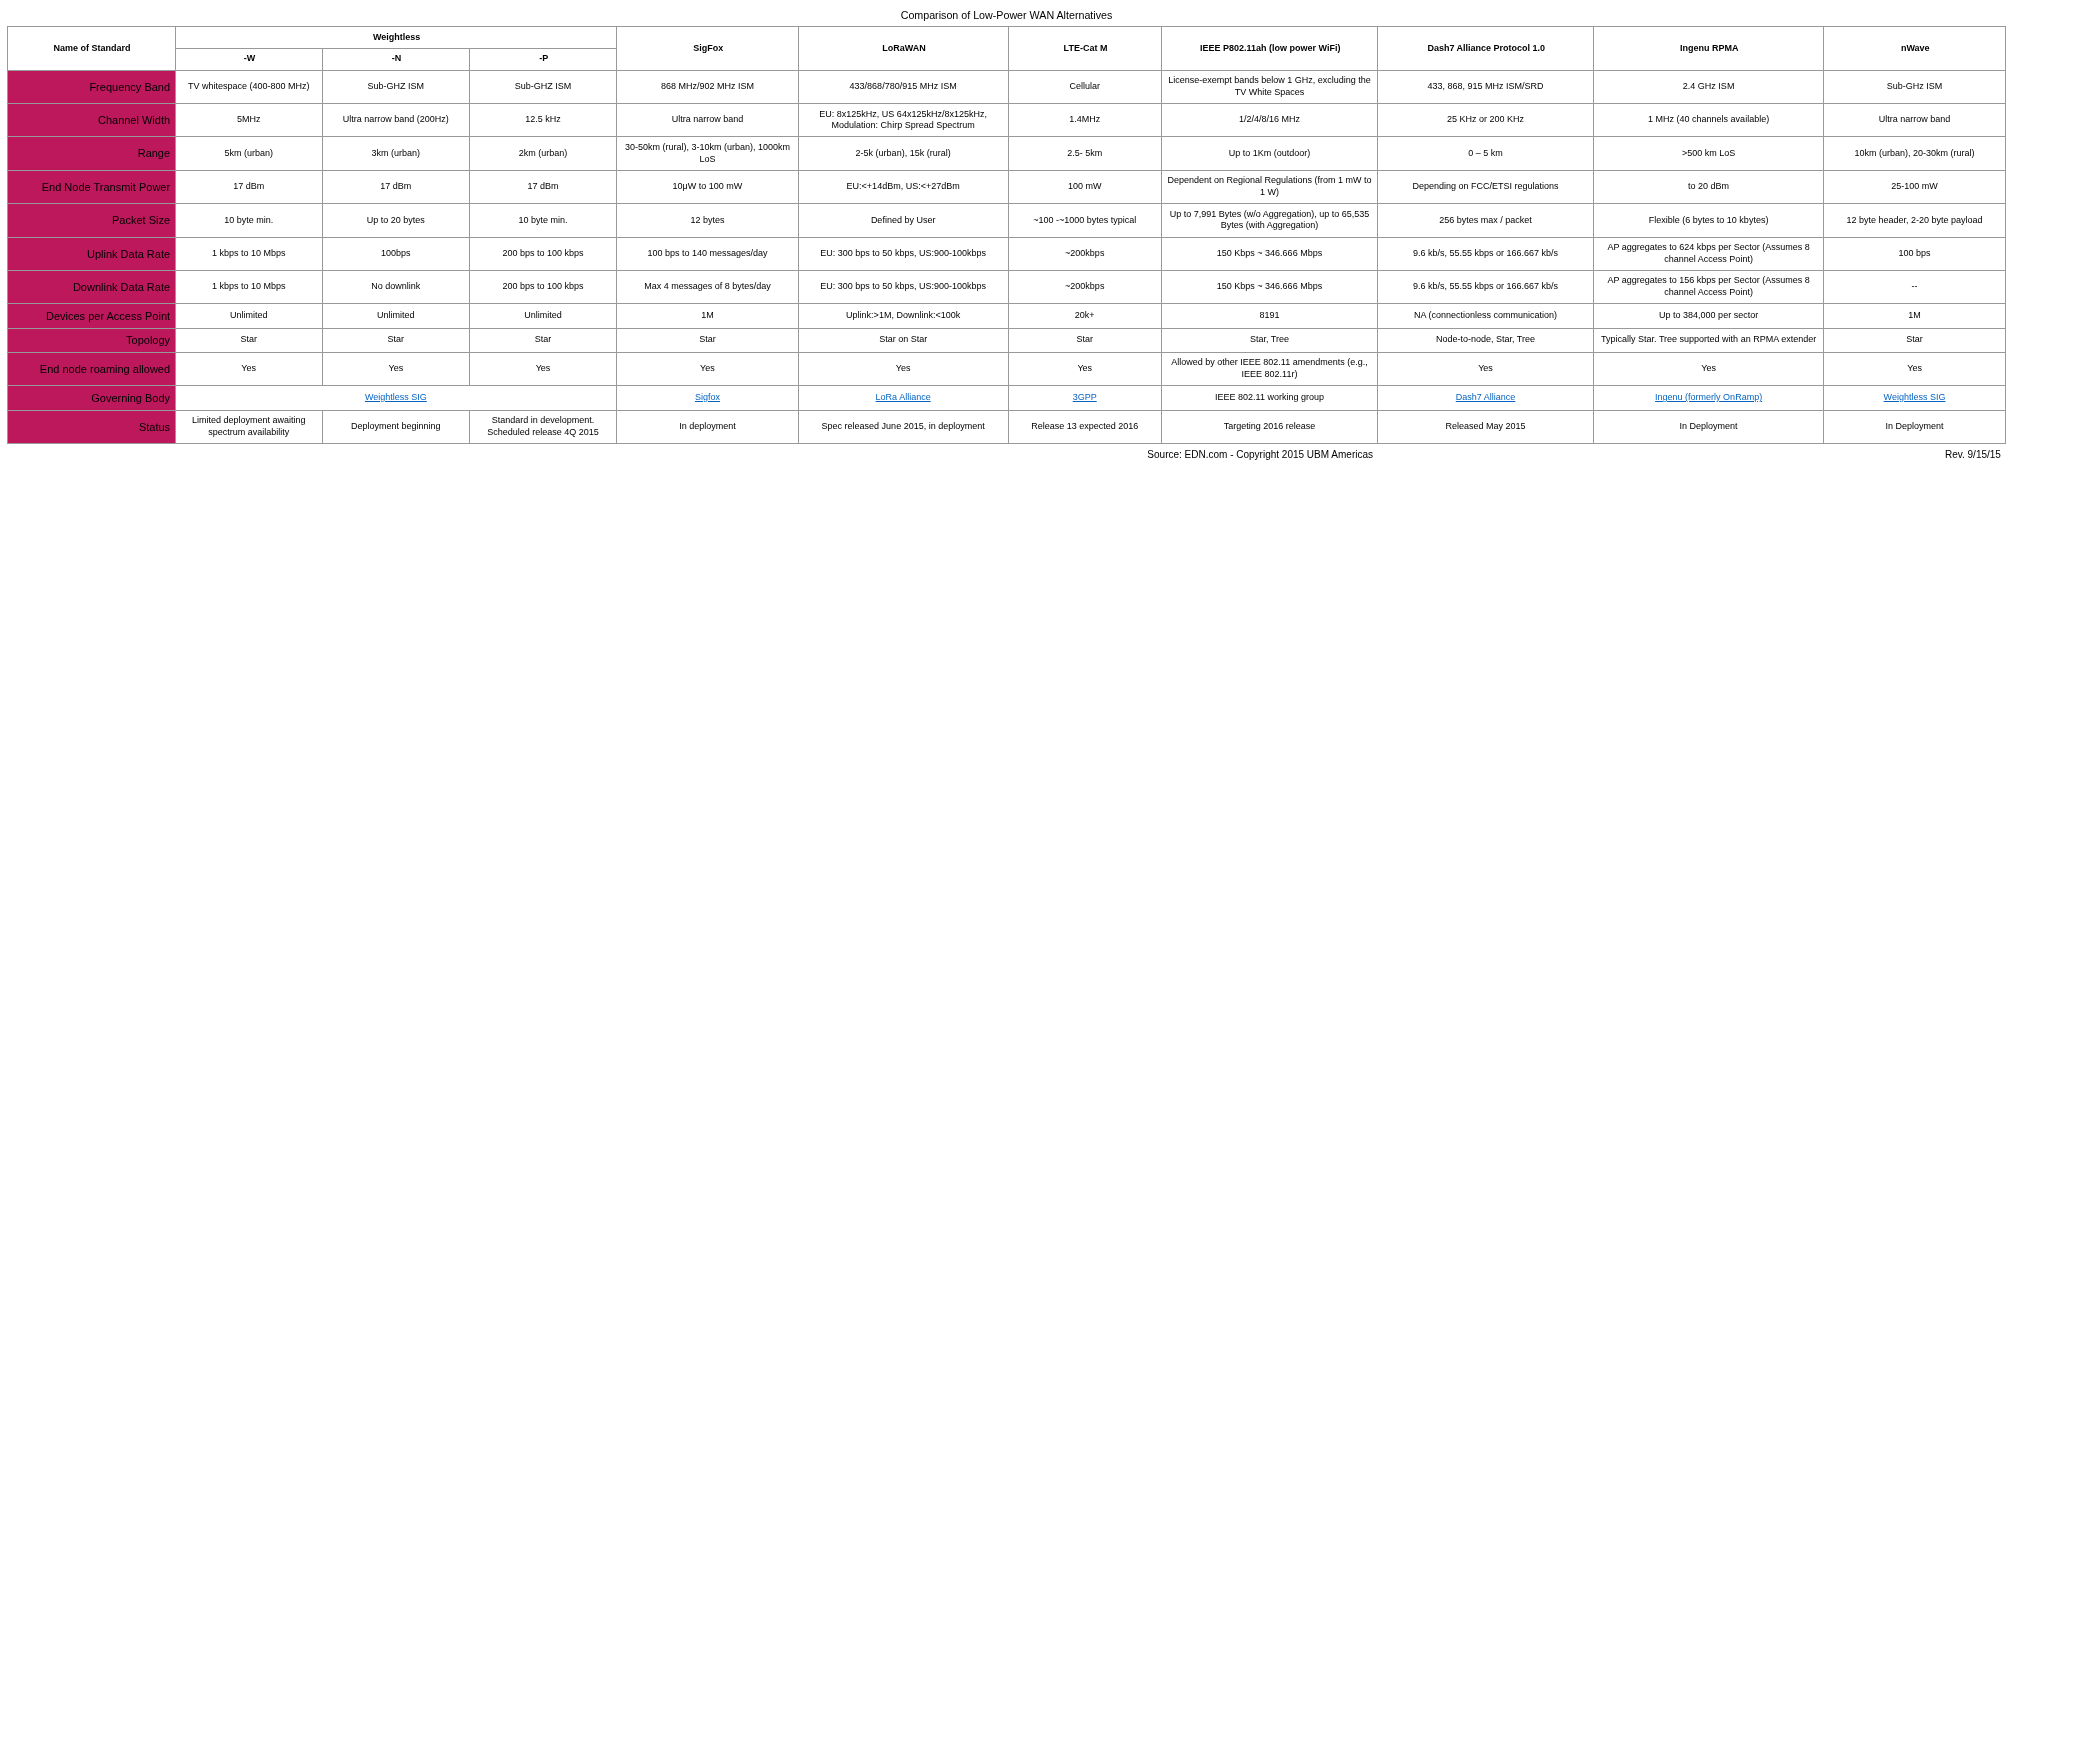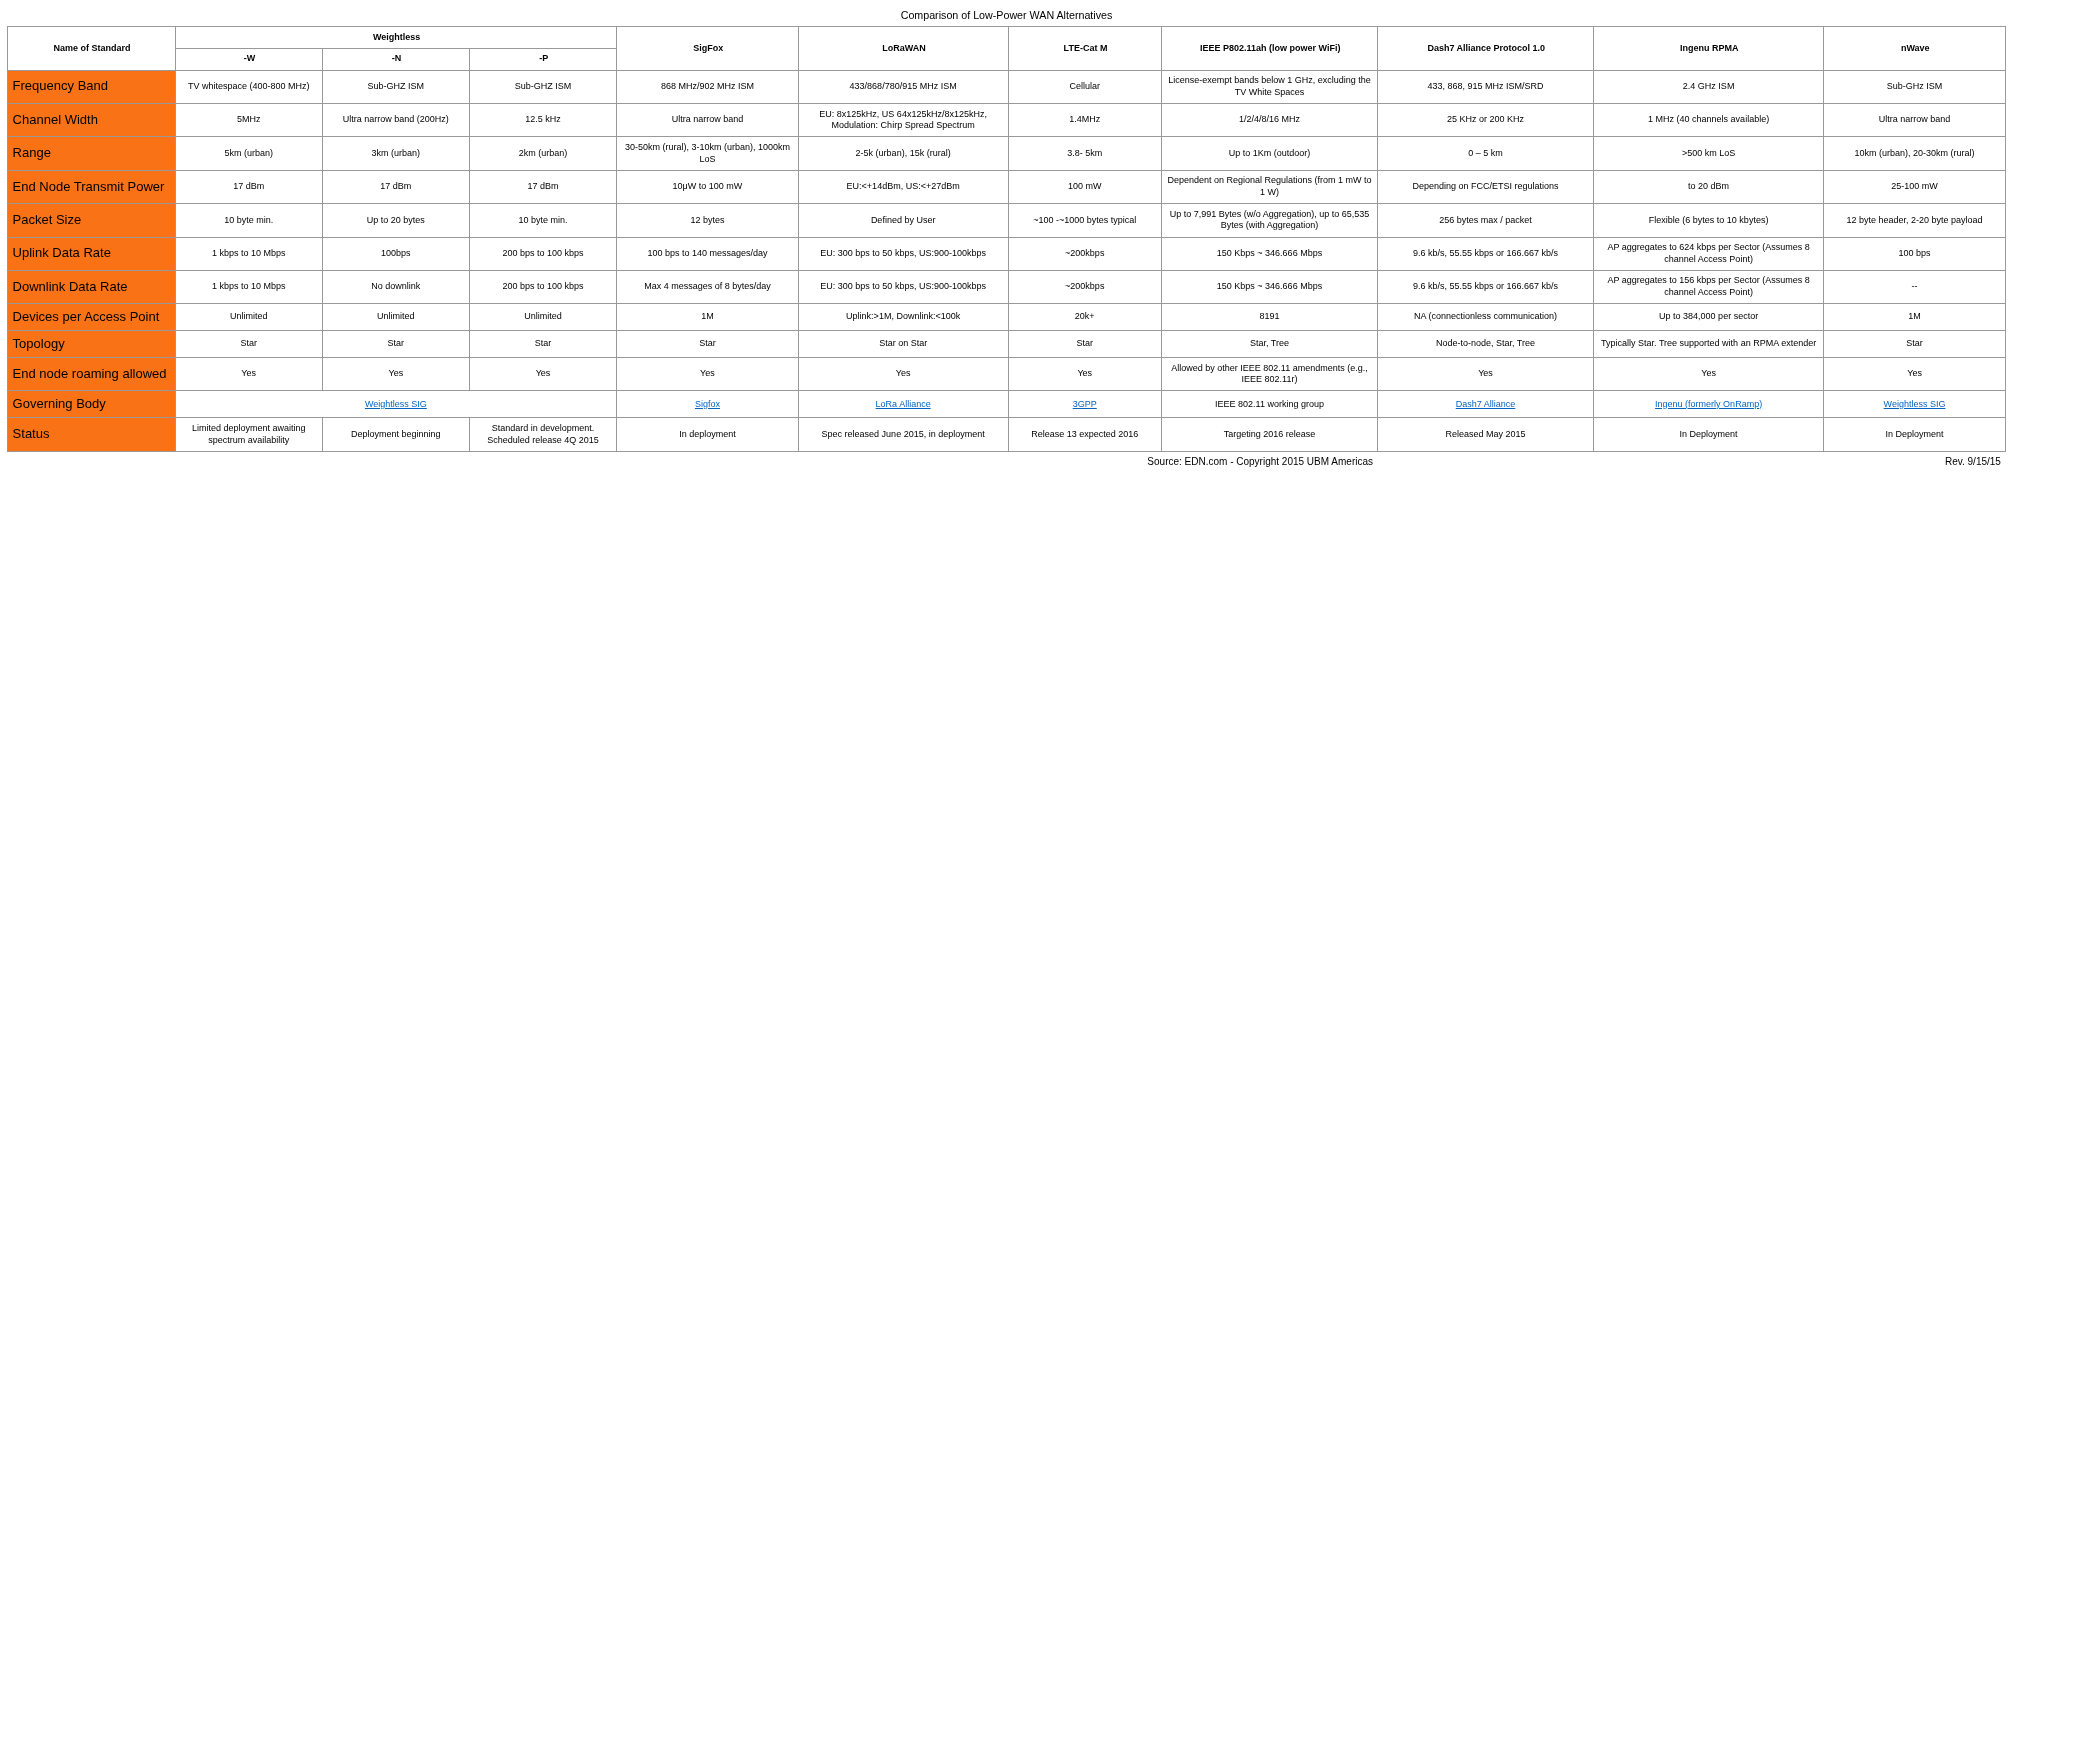--- a/index.html
+++ b/index.html
@@ -32,24 +32,24 @@
       text-align: center;
       word-wrap: break-word;
       line-height: 1.3;
     }
     th {
       background: #fff;
       font-weight: bold;
       padding-left: 6px;
     }
     td.row-header {
-      text-align: left;
+      text-align: right;
       font-weight: normal;
-      font-size: 13px;
-      background: #f97316;
+      font-size: 11px;
+      background: #be185d;
     }
     .col-name { width: 107px; }
     .col-w { width: 94px; }
     .col-n { width: 94px; }
     .col-p { width: 94px; }
     .col-sigfox { width: 116px; }
     .col-lorawan { width: 134px; }
     .col-lte { width: 98px; }
     .col-ieee { width: 138px; }
     .col-dash7 { width: 138px; }
@@ -132,21 +132,21 @@
         <td>Ultra narrow band</td>
       </tr>
 
       <tr>
         <td class="row-header">Range</td>
         <td>5km (urban)</td>
         <td>3km (urban)</td>
         <td>2km (urban)</td>
         <td>30-50km (rural),  3-10km (urban),  1000km LoS</td>
         <td>2-5k (urban), 15k (rural)</td>
-        <td>3.8- 5km</td>
+        <td>2.5- 5km</td>
         <td>Up to 1Km (outdoor)</td>
         <td>0 – 5 km</td>
         <td>&gt;500 km LoS</td>
         <td>10km (urban), 20-30km (rural)</td>
       </tr>
 
       <tr>
         <td class="row-header">End Node Transmit Power</td>
         <td>17 dBm</td>
         <td>17 dBm</td>

